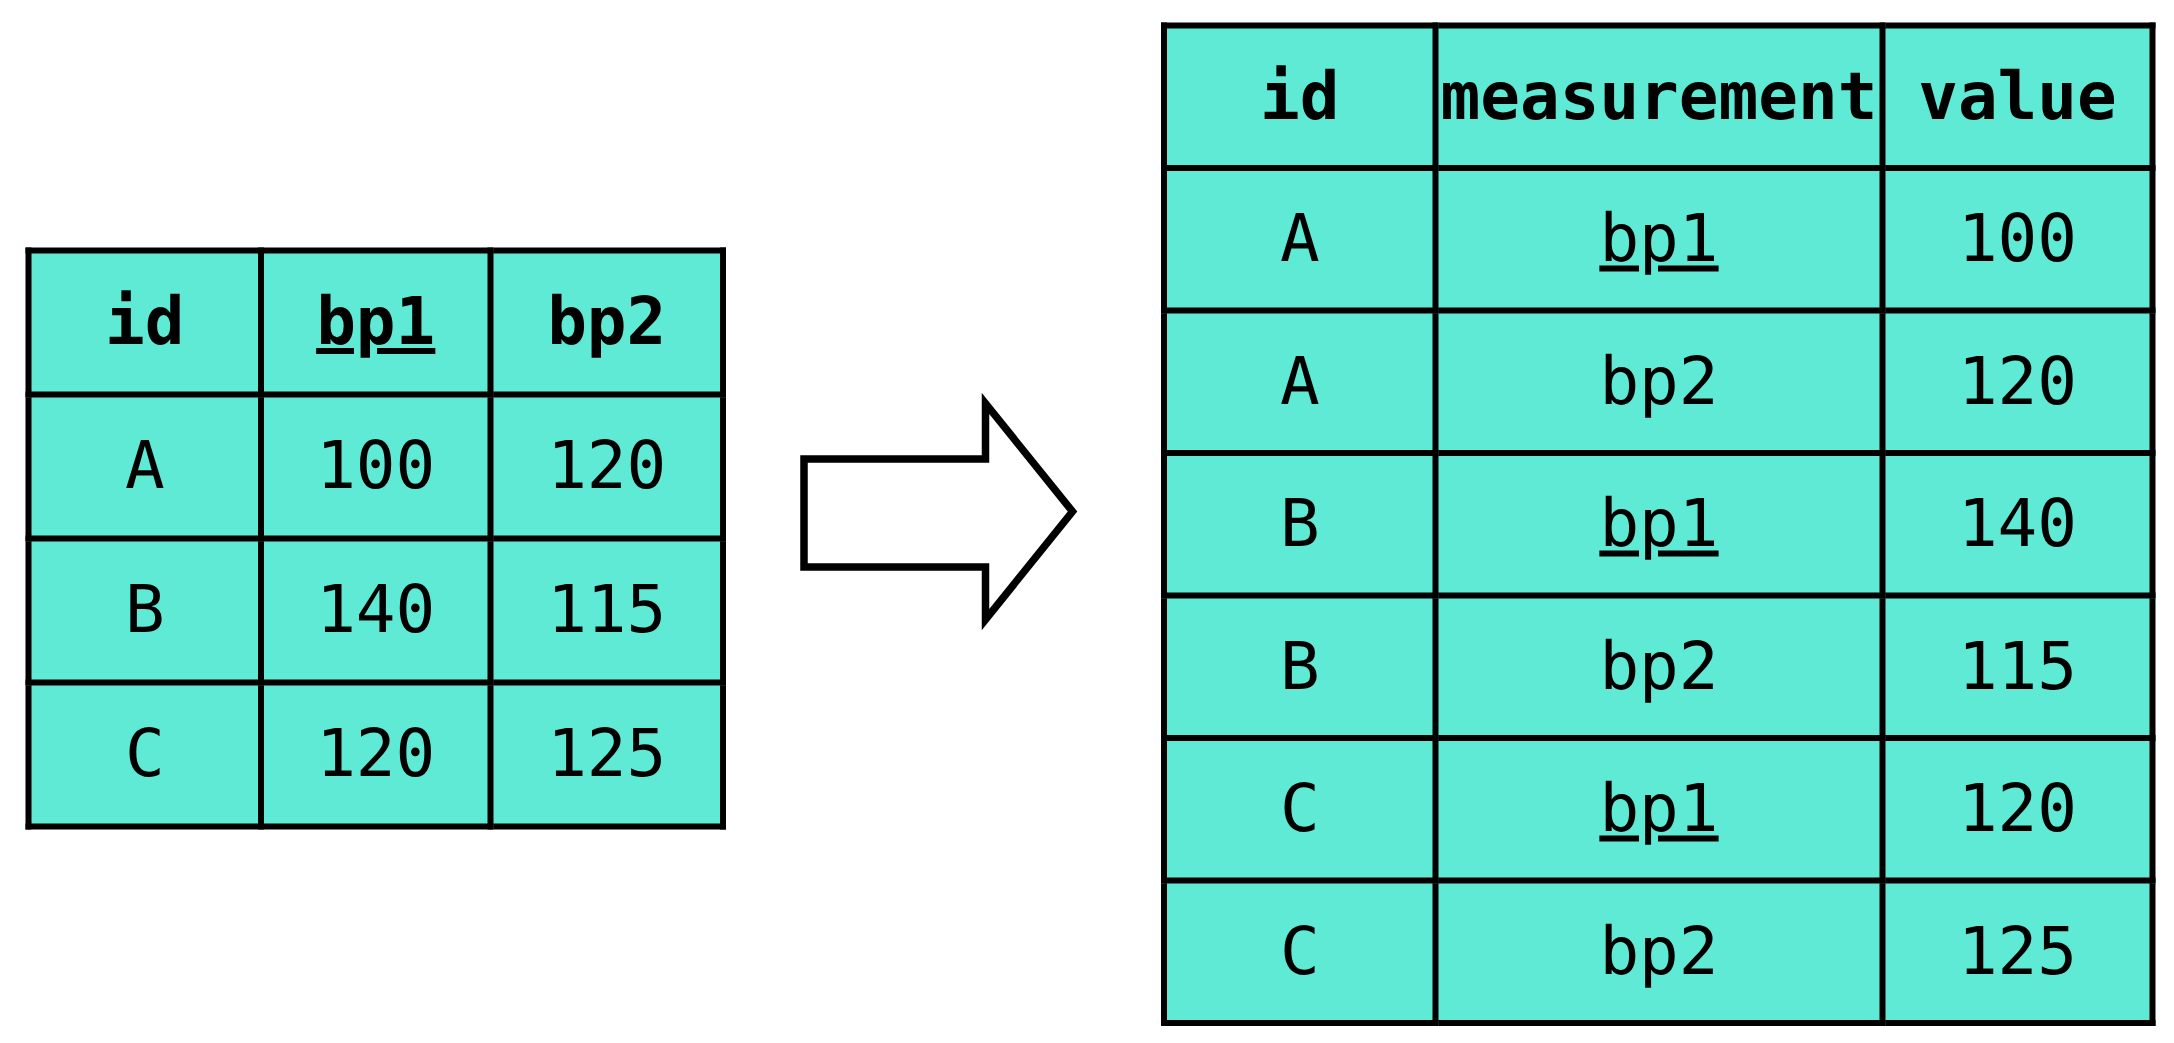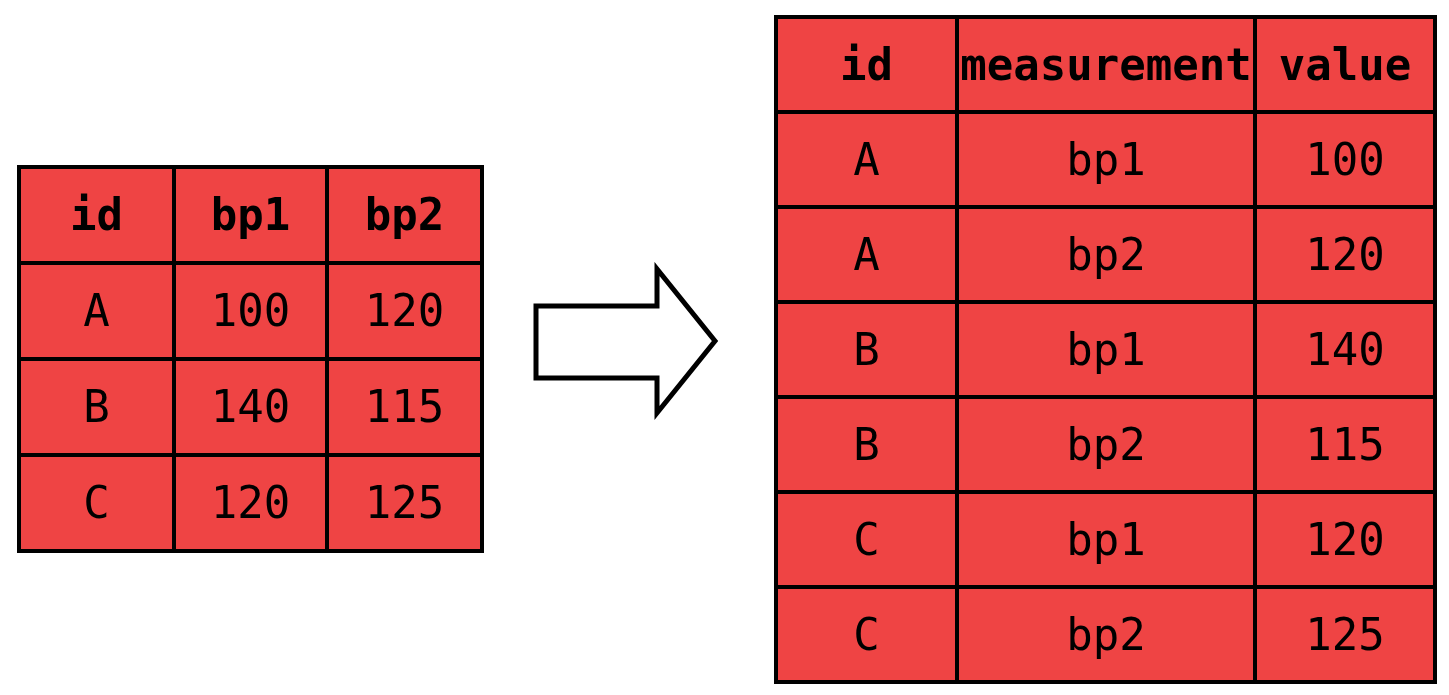--- a/index.html
+++ b/index.html
@@ -17,39 +17,39 @@
     table-layout: fixed;
     position: absolute;
   }
   .tbl th, .tbl td {
     border: 4px solid var(--border, #000000);
     text-align: center;
     vertical-align: middle;
     padding: 0;
     font-size: 44px;
     line-height: 1;
-    background: #ef4444;
+    background: #5eead4;
     white-space: nowrap;
   }
   .tbl th { font-weight: bold; }
   .tbl td { font-weight: normal; }
 
   .wide { left: 17px; top: 165px; }
   .wide tr { height: 96px; }
   .wide col.c0 { width: 155px; }
   .wide col.c1 { width: 153px; }
   .wide col.c2 { width: 155px; }
 
   .long { left: 774px; top: 15px; }
   .long tr { height: 95px; }
   .long col.c0 { width: 181px; }
   .long col.c1 { width: 298px; }
   .long col.c2 { width: 180px; }
 
-  [data-hl="green"] { background: var(--green, #9bdab5); }
+  [data-hl="green"] { background: var(--green, #9bdab5); text-decoration: underline; }
   [data-hl="blue"]  { background: var(--blue, #94d1ec); }
 
   svg.arrow { position: absolute; left: 530px; top: 262px; }
 </style>
 </head>
 <body>
 
 <div class="canvas">
 
   <table class="tbl wide">

